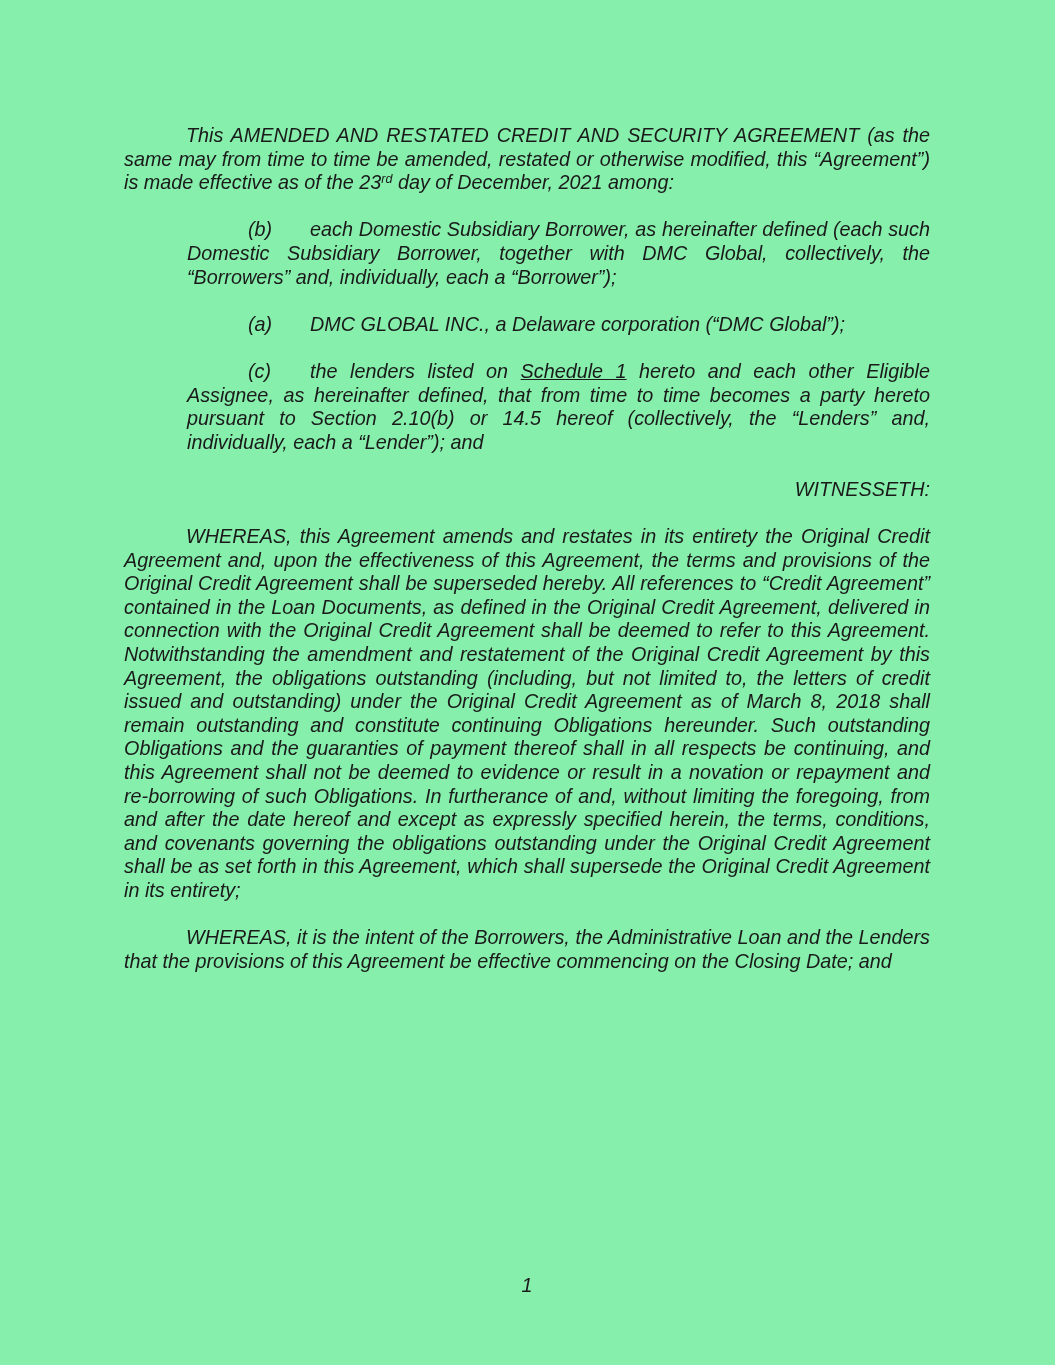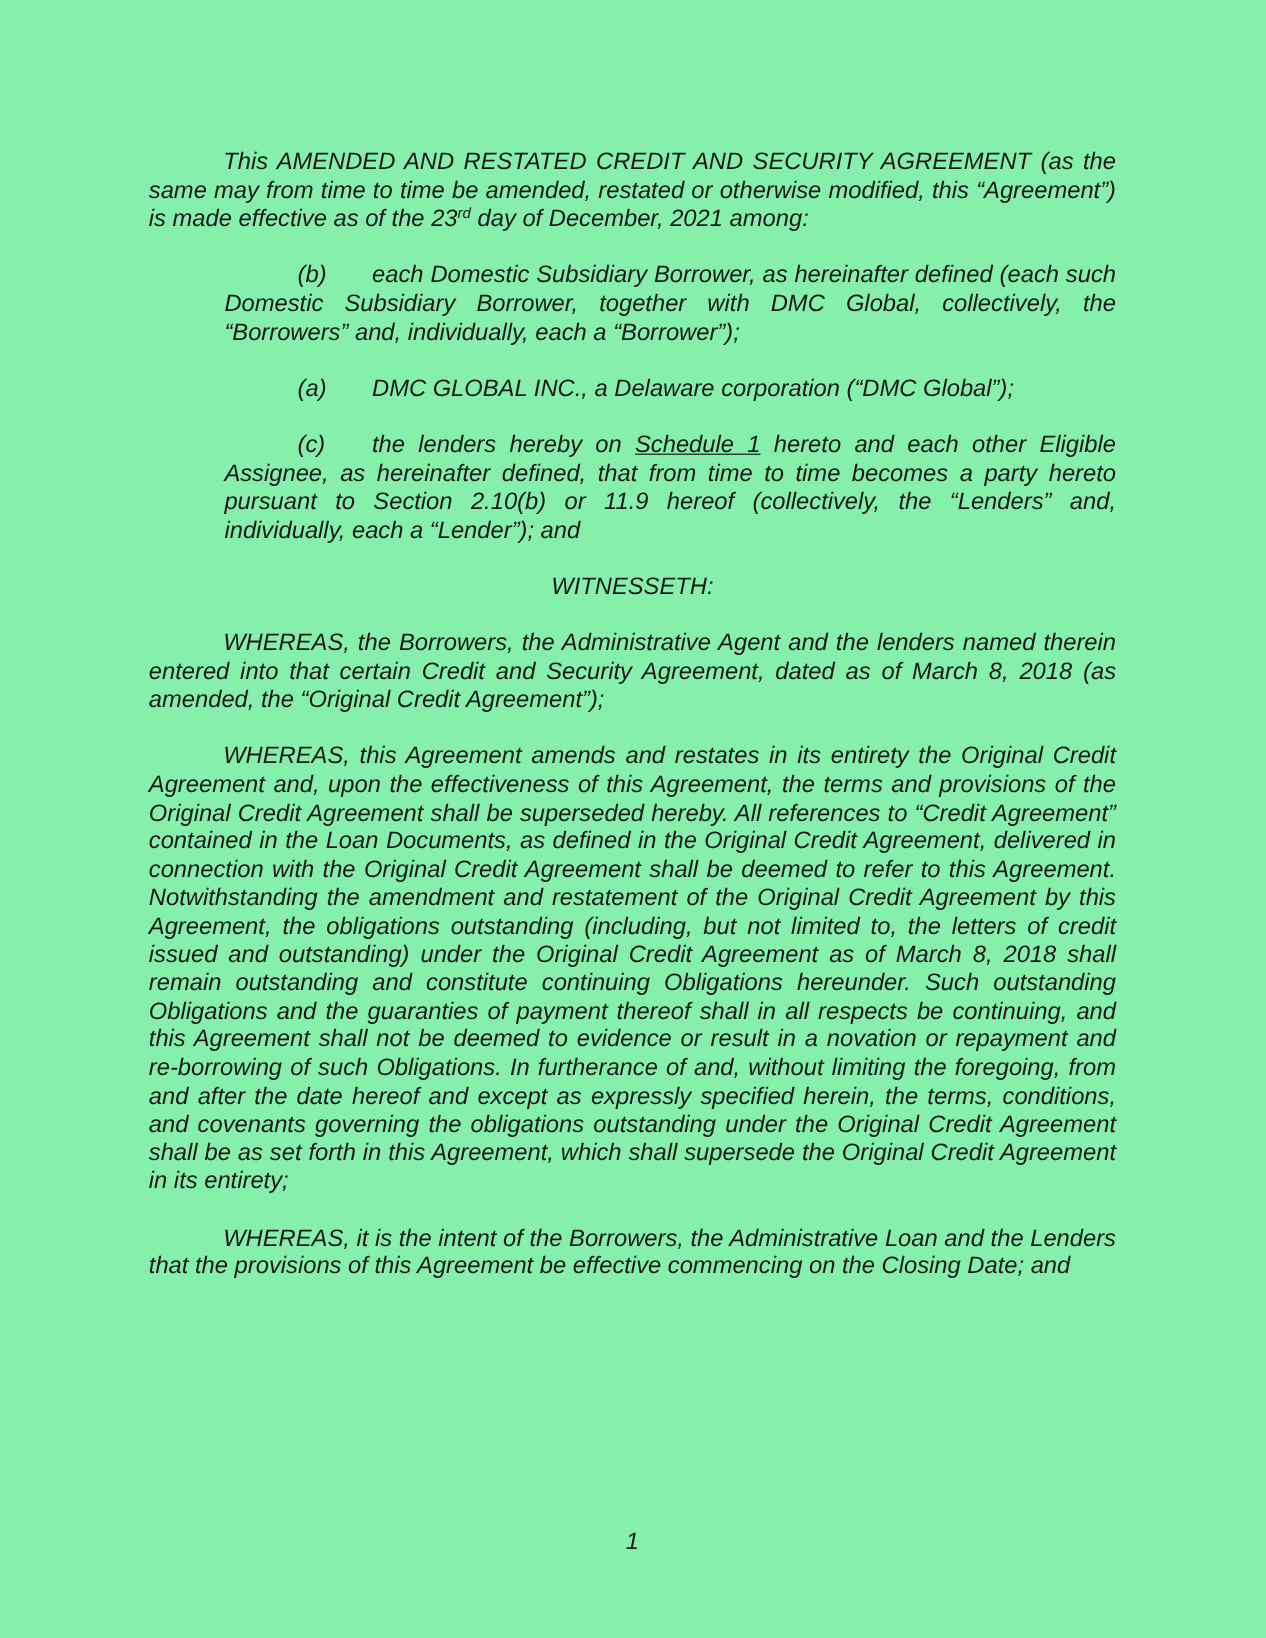--- a/index.html
+++ b/index.html
@@ -29,21 +29,21 @@
   .lettered {
     margin-left: 63px;
     text-indent: 61px;
   }
   .ltr {
     display: inline-block;
     width: 62px;
     text-indent: 0;
   }
   .witnesseth {
-    text-align: center;
+    text-align: right;
     text-indent: 0;
     margin-top: 16px;
   }
   .u { text-decoration: underline; }
   sup.ord {
     font-size: 12.5px;
     line-height: 0;
     vertical-align: 6px;
   }
   .page-number {
@@ -62,26 +62,25 @@
 
 <div class="page">
   <div class="content">
 
     <p class="para indent-first"><span>This AMENDED AND RESTATED CREDIT AND SECURITY AGREEMENT (as the same may from time to time be amended, restated or otherwise modified, this “Agreement”) is made effective as of the 23</span><sup class="ord">rd</sup><span> day of December, 2021 among:</span></p>
 
     <p class="para lettered"><span class="ltr">(b)</span><span>each Domestic Subsidiary Borrower, as hereinafter defined (each such Domestic Subsidiary Borrower, together with DMC Global, collectively, the “Borrowers” and, individually, each a “Borrower”);</span></p>
 
     <p class="para lettered"><span class="ltr">(a)</span><span>DMC GLOBAL INC., a Delaware corporation (“DMC Global”);</span></p>
 
-    <p class="para lettered"><span class="ltr">(c)</span><span>the lenders hereby on </span><span class="u">Schedule 1</span><span> hereto and each other Eligible Assignee, as hereinafter defined, that from time to time becomes a party hereto pursuant to Section 2.10(b) or 11.9 hereof (collectively, the “Lenders” and, individually, each a “Lender”); and</span></p>
+    <p class="para lettered"><span class="ltr">(c)</span><span>the lenders listed on </span><span class="u">Schedule 1</span><span> hereto and each other Eligible Assignee, as hereinafter defined, that from time to time becomes a party hereto pursuant to Section 2.10(b) or 14.5 hereof (collectively, the “Lenders” and, individually, each a “Lender”); and</span></p>
 
 
     <p class="para witnesseth">WITNESSETH:</p>
 
-    <p class="para indent-first">WHEREAS, the Borrowers, the Administrative Agent and the lenders named therein entered into that certain Credit and Security Agreement, dated as of March 8, 2018 (as amended, the “Original Credit Agreement”);</p>
 
     <p class="para indent-first">WHEREAS, this Agreement amends and restates in its entirety the Original Credit Agreement and, upon the effectiveness of this Agreement, the terms and provisions of the Original Credit Agreement shall be superseded hereby.  All references to “Credit Agreement” contained in the Loan Documents, as defined in the Original Credit Agreement, delivered in connection with the Original Credit Agreement shall be deemed to refer to this Agreement.  Notwithstanding the amendment and restatement of the Original Credit Agreement by this Agreement, the obligations outstanding (including, but not limited to, the letters of credit issued and outstanding) under the Original Credit Agreement as of March 8, 2018 shall remain outstanding and constitute continuing Obligations hereunder.  Such outstanding Obligations and the guaranties of payment thereof shall in all respects be continuing, and this Agreement shall not be deemed to evidence or result in a novation or repayment and re-borrowing of such Obligations.  In furtherance of and, without limiting the foregoing, from and after the date hereof and except as expressly specified herein, the terms, conditions, and covenants governing the obligations outstanding under the Original Credit Agreement shall be as set forth in this Agreement, which shall supersede the Original Credit Agreement in its entirety;</p>
 
     <p class="para indent-first">WHEREAS, it is the intent of the Borrowers, the Administrative Loan and the Lenders that the provisions of this Agreement be effective commencing on the Closing Date; and</p>
 
   </div>
 
   <div class="page-number">1</div>
 </div>
 

